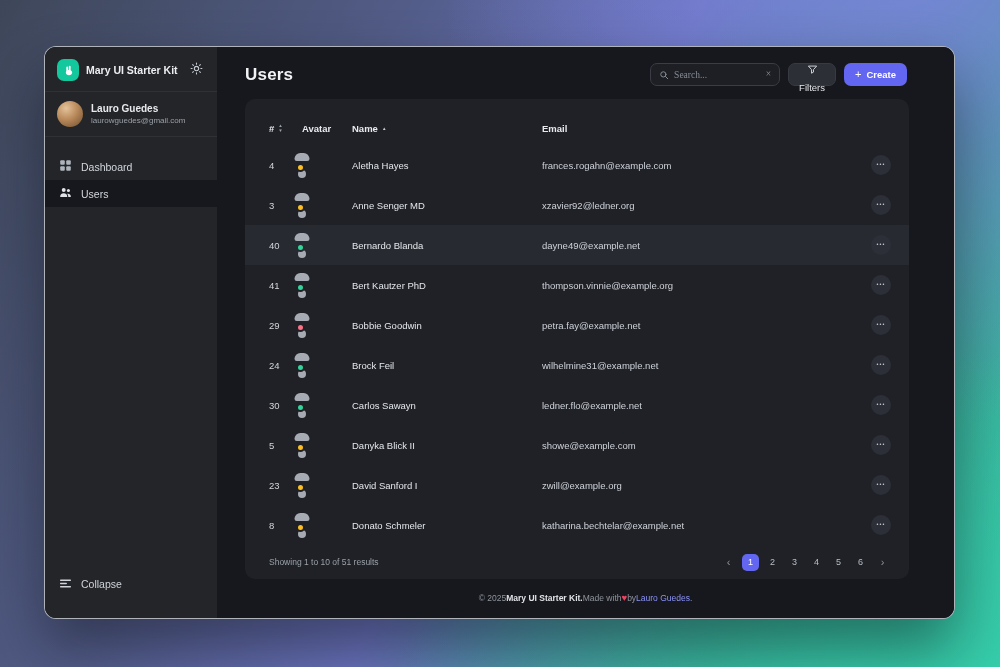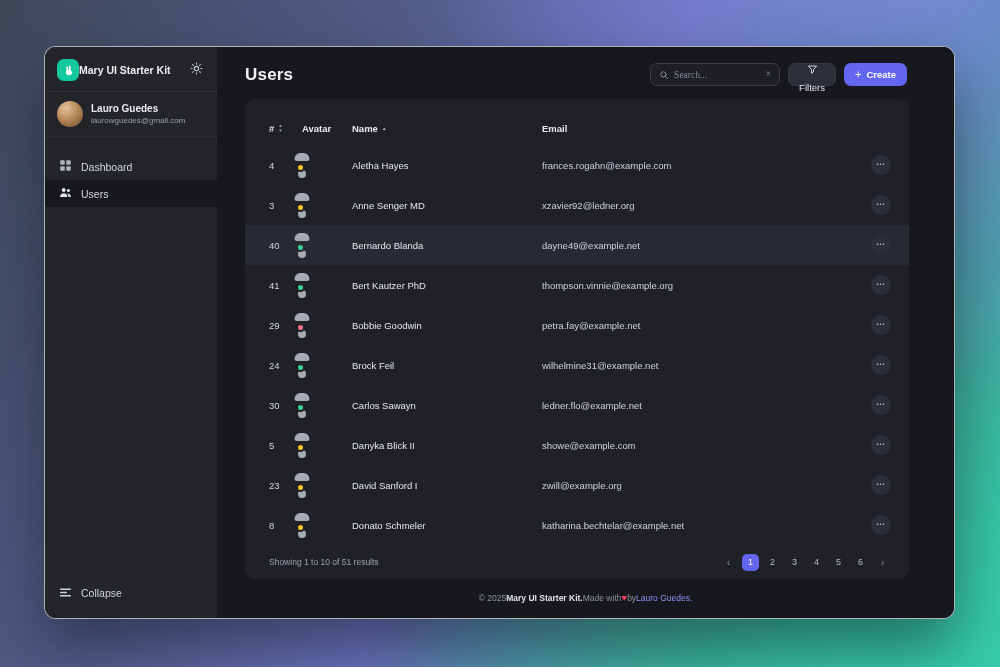--- a/index.html
+++ b/index.html
@@ -15,37 +15,37 @@
 
   .window {
     position:absolute; left:44px; top:46px; width:911px; height:573px;
     background:#17181d; border-radius:12px; border:1.5px solid rgba(219,223,230,.78);
     box-shadow: 0 30px 60px rgba(8,10,16,.45);
     display:flex; overflow:hidden;
   }
 
   
   .sidebar { width:172px; flex-shrink:0; background:#232529; display:flex; flex-direction:column; }
-  .brand-row { display:flex; align-items:center; padding:12px 12px 10px; }
+  .brand-row { display:flex; align-items:center; gap:7px; padding:12px 12px 10px; }
   .logo { width:22px; height:22px; border-radius:7px; background:var(--brand-green,#14c89e);
           display:flex; align-items:center; justify-content:center; flex-shrink:0; }
   .brand-name { font-size:10.5px; font-weight:bold; color:#eceef1; }
   .theme-toggle { margin-left:auto; background:none; border:none; cursor:pointer; display:flex; padding:2px; }
   .sb-divider { height:1px; background:#2e3136; }
   .profile { display:flex; align-items:center; gap:8px; padding:9px 12px; cursor:pointer; }
   .profile-avatar { width:26px; height:26px; border-radius:50%; flex-shrink:0;
       background: radial-gradient(circle at 35% 28%, #e4c29a 0%, #b98a5b 45%, #6e4c2e 100%); }
   .profile-name { font-size:10px; font-weight:bold; color:#e8eaee; }
   .profile-email { font-size:8px; color:#9aa0a8; margin-top:2px; }
   .menu { margin-top:16px; }
   .menu-item { display:flex; align-items:center; gap:9px; height:27px; padding:0 14px;
                font-size:10.5px; color:#d3d7dd; cursor:pointer; }
   .menu-item svg { flex-shrink:0; }
   .menu-item.active { background:#17181d; }
-  .sidebar-bottom { margin-top:auto; padding-bottom:12px; }
+  .sidebar-bottom { margin-top:auto; padding-bottom:21px; }
   .collapse { display:flex; align-items:center; gap:9px; height:26px; padding:0 14px;
               font-size:10.5px; color:#cfd3da; cursor:pointer; }
 
   
   .main { flex:1; min-width:0; display:flex; flex-direction:column; background:#17181d; }
   .page-header { display:flex; align-items:center; padding:16px 47px 13px 28px; }
   .page-title { font-size:17px; font-weight:bold; color:#f2f3f5; letter-spacing:.2px; }
   .controls { margin-left:auto; display:flex; align-items:center; gap:8px; }
 
   .search-box { display:flex; align-items:center; gap:5px; width:130px; height:23px; padding:0 8px;

